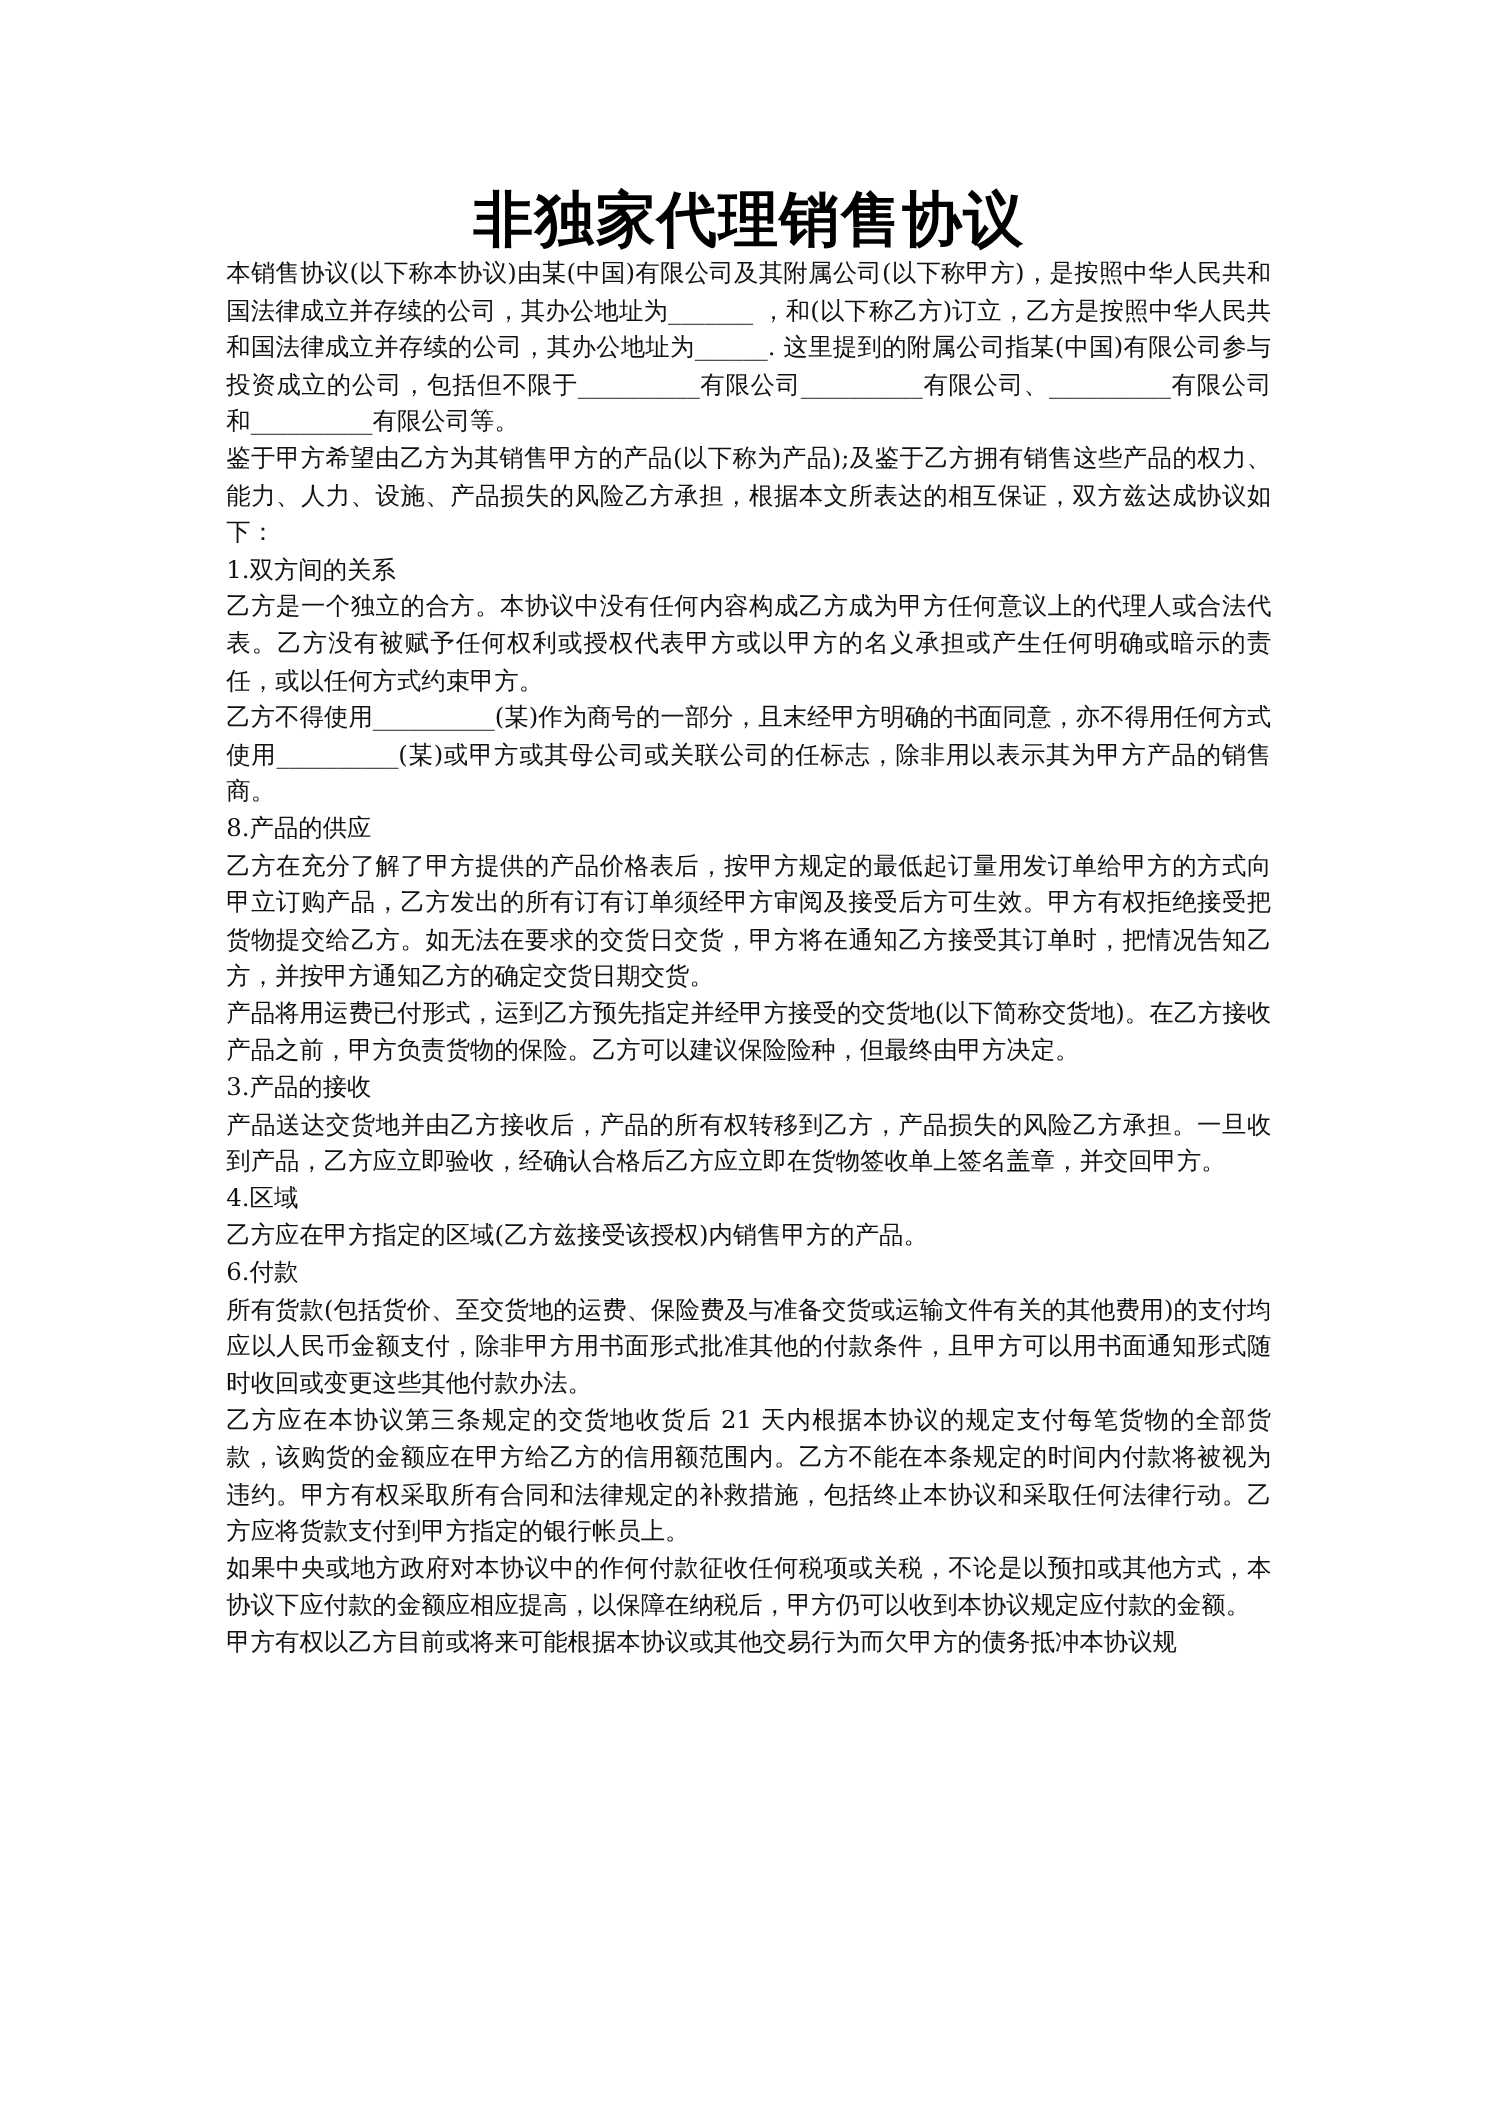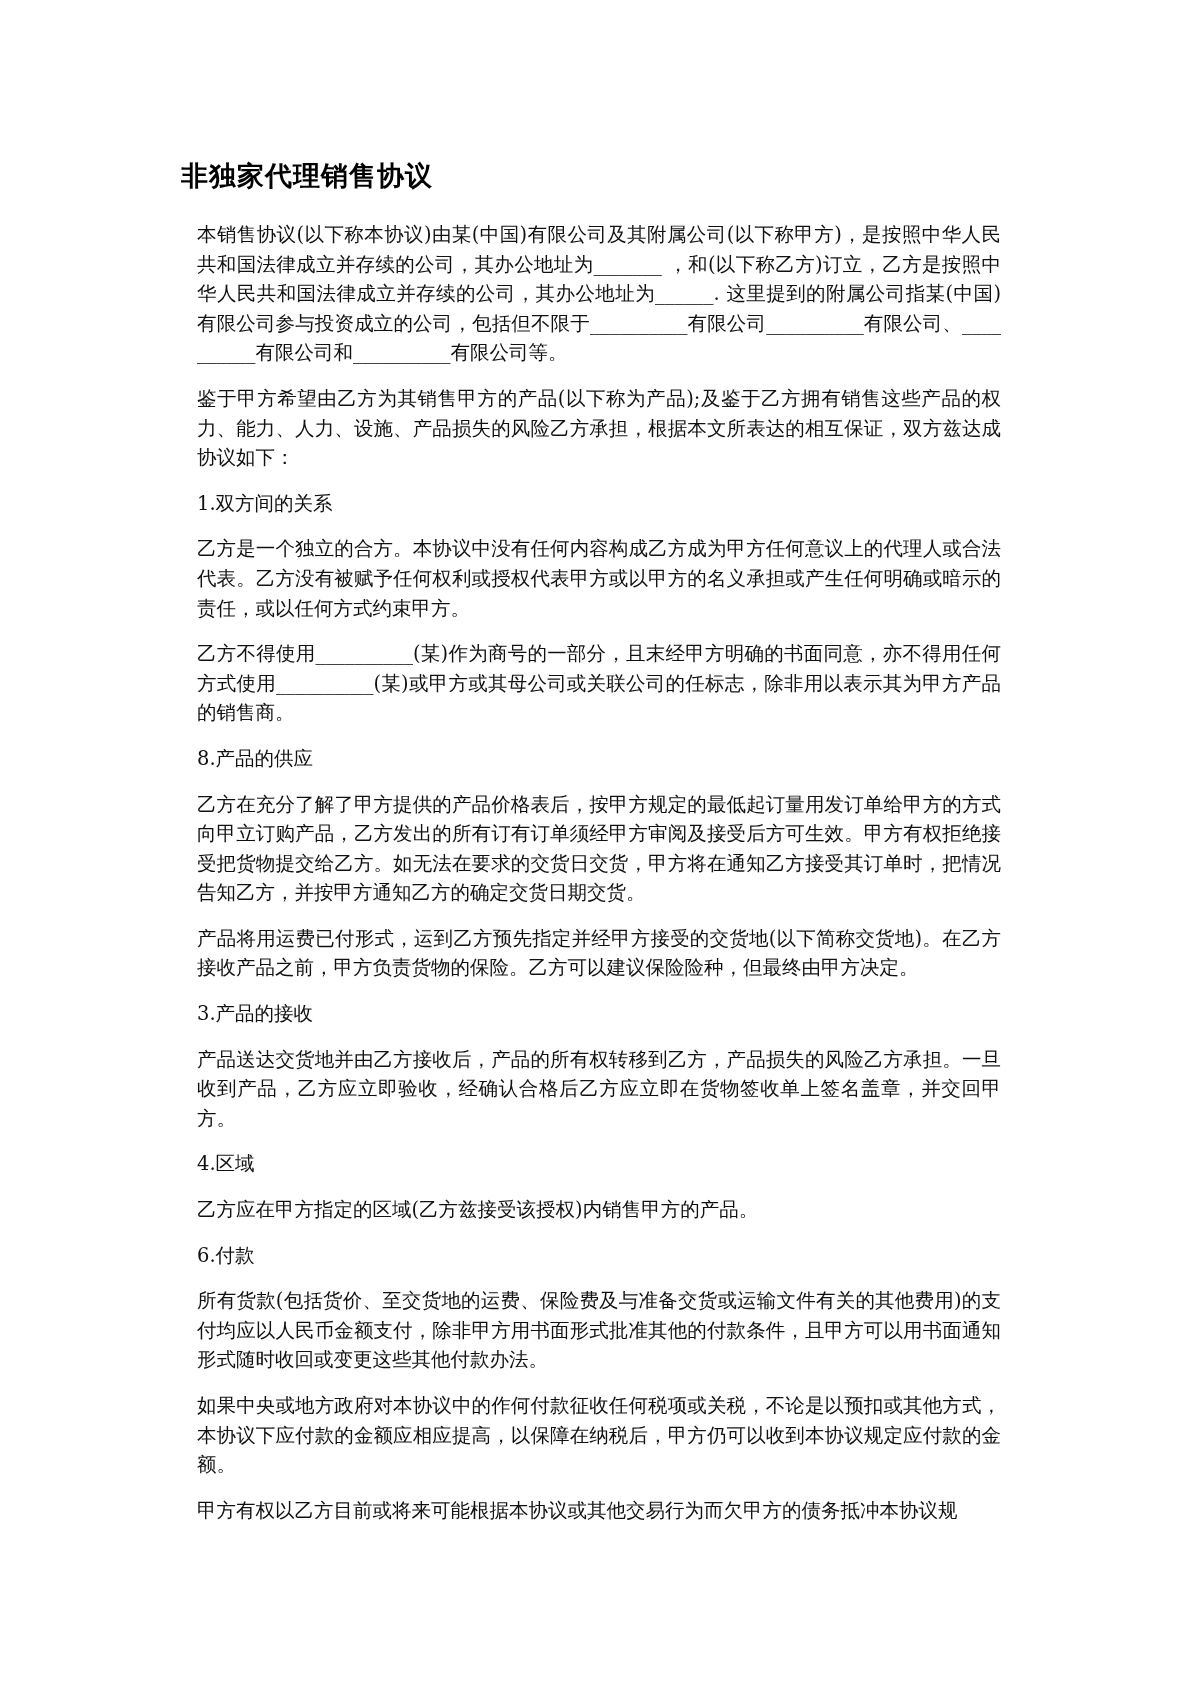--- a/index.html
+++ b/index.html
@@ -6,31 +6,32 @@
   body { width: 1190px; height: 1683px; position: relative; overflow: hidden; }
   .page {
     position: absolute;
     left: 181px;
     top: 148px;
     width: 836px;
     color: #111111;
     font-family: "DejaVu Serif", "Liberation Serif", serif;
   }
   .title {
+    text-align: center;
     font-family: "DejaVu Sans", "Liberation Sans", sans-serif;
     font-weight: bold;
-    font-size: 27px;
+    font-size: 48px;
     line-height: 56px;
     height: 56px;
     margin: 0;
     color: #000;
     letter-spacing: 1px;
   }
   .body p {
-    margin: 16px;
+    margin: 0;
     font-size: 19.5px;
     line-height: 29.6px;
     text-align: justify;
     text-justify: inter-character;
     word-break: break-all;
     letter-spacing: 0px;
   }
   .heading { text-align: right; }
 </style>
 </head>
@@ -46,16 +47,17 @@
     <p>乙方不得使用__________(某)作为商号的一部分，且末经甲方明确的书面同意，亦不得用任何方式使用__________(某)或甲方或其母公司或关联公司的任标志，除非用以表示其为甲方产品的销售商。</p>
     <p class="heading">8.产品的供应</p>
     <p>乙方在充分了解了甲方提供的产品价格表后，按甲方规定的最低起订量用发订单给甲方的方式向甲立订购产品，乙方发出的所有订有订单须经甲方审阅及接受后方可生效。甲方有权拒绝接受把货物提交给乙方。如无法在要求的交货日交货，甲方将在通知乙方接受其订单时，把情况告知乙方，并按甲方通知乙方的确定交货日期交货。</p>
     <p>产品将用运费已付形式，运到乙方预先指定并经甲方接受的交货地(以下简称交货地)。在乙方接收产品之前，甲方负责货物的保险。乙方可以建议保险险种，但最终由甲方决定。</p>
     <p class="heading">3.产品的接收</p>
     <p>产品送达交货地并由乙方接收后，产品的所有权转移到乙方，产品损失的风险乙方承担。一旦收到产品，乙方应立即验收，经确认合格后乙方应立即在货物签收单上签名盖章，并交回甲方。</p>
     <p class="heading">4.区域</p>
     <p>乙方应在甲方指定的区域(乙方兹接受该授权)内销售甲方的产品。</p>
     <p class="heading">6.付款</p>
     <p>所有货款(包括货价、至交货地的运费、保险费及与准备交货或运输文件有关的其他费用)的支付均应以人民币金额支付，除非甲方用书面形式批准其他的付款条件，且甲方可以用书面通知形式随时收回或变更这些其他付款办法。</p>
+    <p>乙方应在本协议第三条规定的交货地收货后 21 天内根据本协议的规定支付每笔货物的全部货款，该购货的金额应在甲方给乙方的信用额范围内。乙方不能在本条规定的时间内付款将被视为违约。甲方有权采取所有合同和法律规定的补救措施，包括终止本协议和采取任何法律行动。乙方应将货款支付到甲方指定的银行帐员上。</p>
     <p>如果中央或地方政府对本协议中的作何付款征收任何税项或关税，不论是以预扣或其他方式，本协议下应付款的金额应相应提高，以保障在纳税后，甲方仍可以收到本协议规定应付款的金额。</p>
     <p>甲方有权以乙方目前或将来可能根据本协议或其他交易行为而欠甲方的债务抵冲本协议规</p>
   </div>
 </div>
 
 </body></html>

